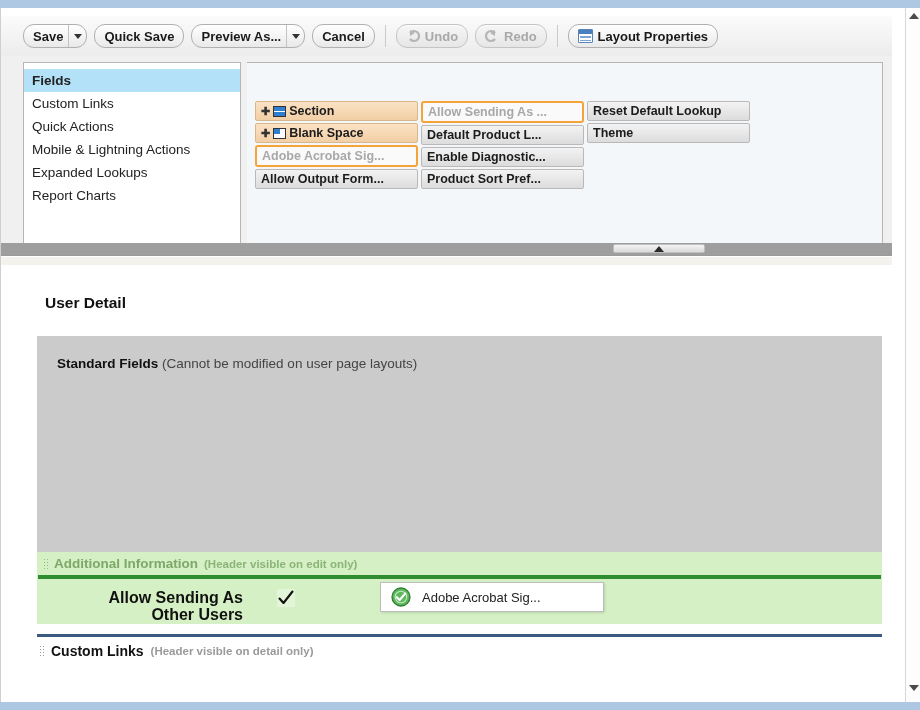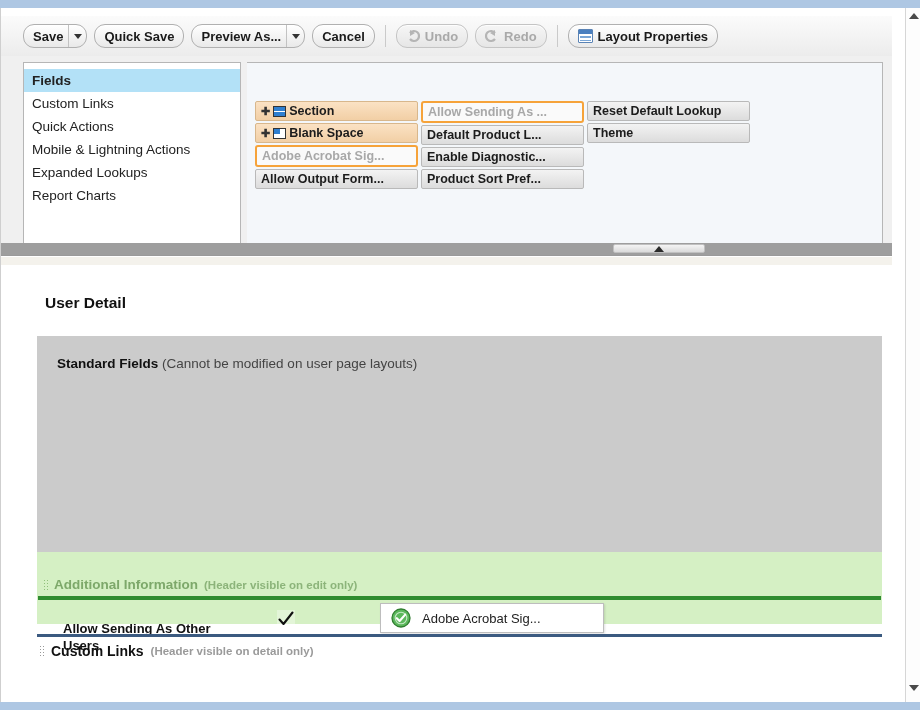--- a/index.html
+++ b/index.html
@@ -191,39 +191,39 @@
   }
   .sf-label { position:absolute; left:20px; top:20px; font-size:13.5px; }
   .sf-label b { color:#111; }
   .sf-label span { color:#444; font-weight:normal; }
 
   .addl-section {
     position:absolute; left:36px; top:295px; width:845px; height:72px;
     background:#d5f0c4;
   }
   .addl-header {
-    height:23px; display:flex; align-items:center; gap:6px; padding-left:6px;margin-top:21px;
+    height:23px; display:flex; align-items:center; gap:6px; padding-left:6px;
   }
   .grip-dots {
     width:5px; height:14px; display:inline-block;
     background-image:
       radial-gradient(#8fbf7a 45%, transparent 46%),
       radial-gradient(#8fbf7a 45%, transparent 46%);
     background-size:3px 3px; background-position:0 1px, 3px 1px;
     background-repeat:repeat-y;
     flex:0 0 auto;
   }
   .addl-title { font-size:13.5px; font-weight:bold; color:#7da86a; }
   .addl-sub { font-size:11.5px; font-weight:bold; color:#8cb47a; }
   .addl-rule { height:4px; background:#2f8c2f; margin:0 1px; }
 
   .addl-body { position:relative; height:44px; }
   .field-label {
-    position:absolute; left:26px; top:20px; width:180px; 
-    font-size:13px; font-weight:bold; color:#111; line-height:17px;
+    position:absolute; left:26px; top:10px; width:180px; text-align:right;
+    font-size:16px; font-weight:bold; color:#111; line-height:17px;
   }
   .field-check {
     position:absolute; left:240px; top:10px;
     width:18px; height:18px; background:rgba(255,255,255,.35);
   }
   .field-check svg { display:block; }
 
   .drag-tile {
     position:absolute; left:343px; top:3px; width:224px; height:30px;
     background:#ffffff; border:1px solid #bdbdbd;

